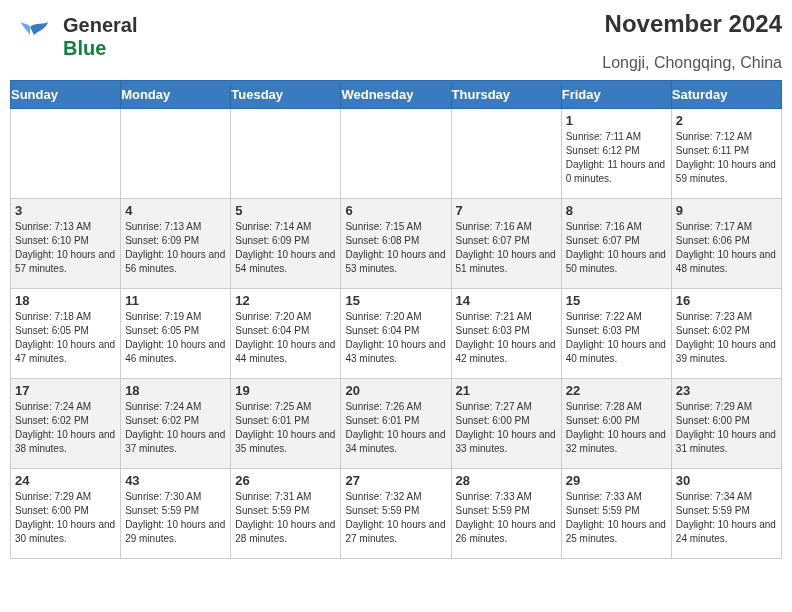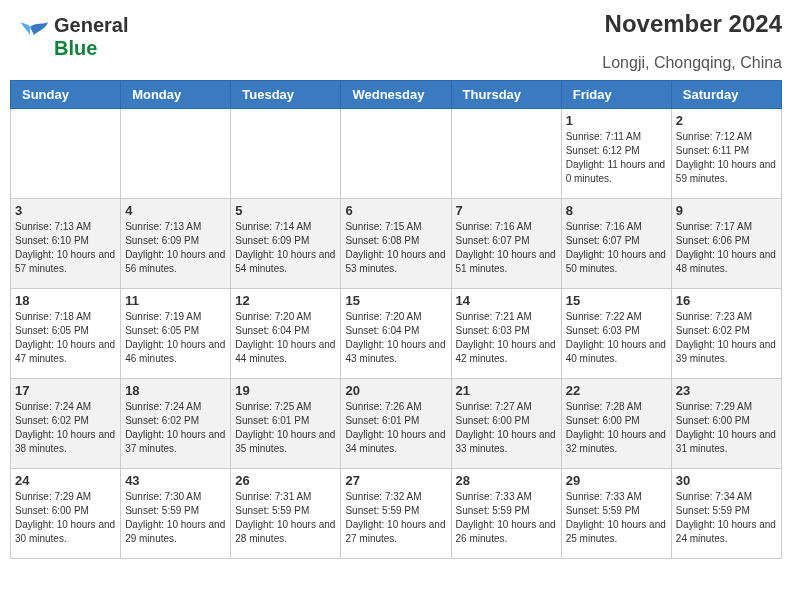--- a/index.html
+++ b/index.html
@@ -12,21 +12,21 @@
     }
     .header {
       display: flex;
       justify-content: space-between;
       align-items: flex-start;
       margin-bottom: 8px;
     }
     .logo {
       display: flex;
       align-items: center;
-      gap: 4px;
+      gap: 13px;
     }
     .title-block {
       text-align: right;
     }
     .month-title {
       font-size: 24px;
       font-weight: bold;
       color: #333;
     }
     .location-title {
@@ -36,21 +36,21 @@
     }
     table {
       width: 100%;
       border-collapse: collapse;
       table-layout: fixed;
     }
     thead tr th {
       background: #3a7abf;
       color: #fff;
       font-size: 13px;
-      padding: 6px 11px;
+      padding: 6px 0;
       text-align: left;
       border: 1px solid #2a6aaf;
     }
     tbody tr td {
       border: 1px solid #ccc;
       vertical-align: top;
       padding: 4px;
       font-size: 10.5px;
       color: #333;
       height: 90px;

